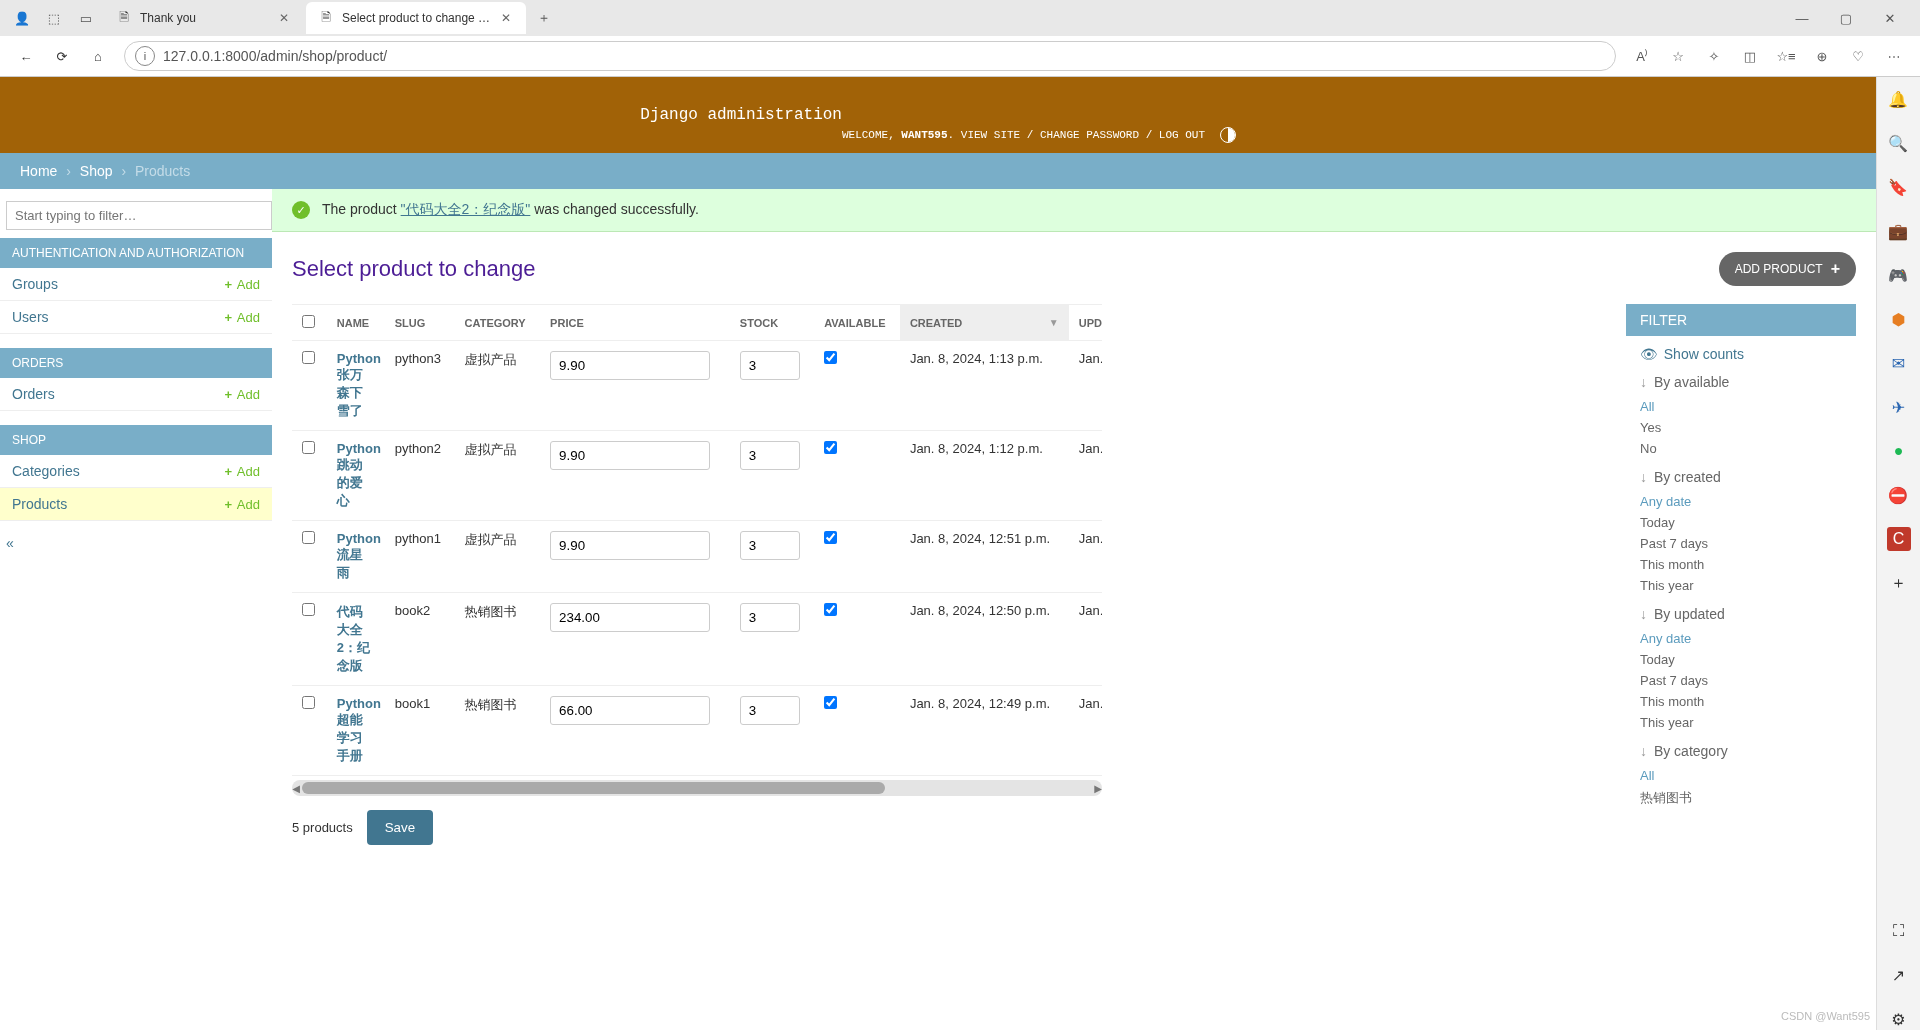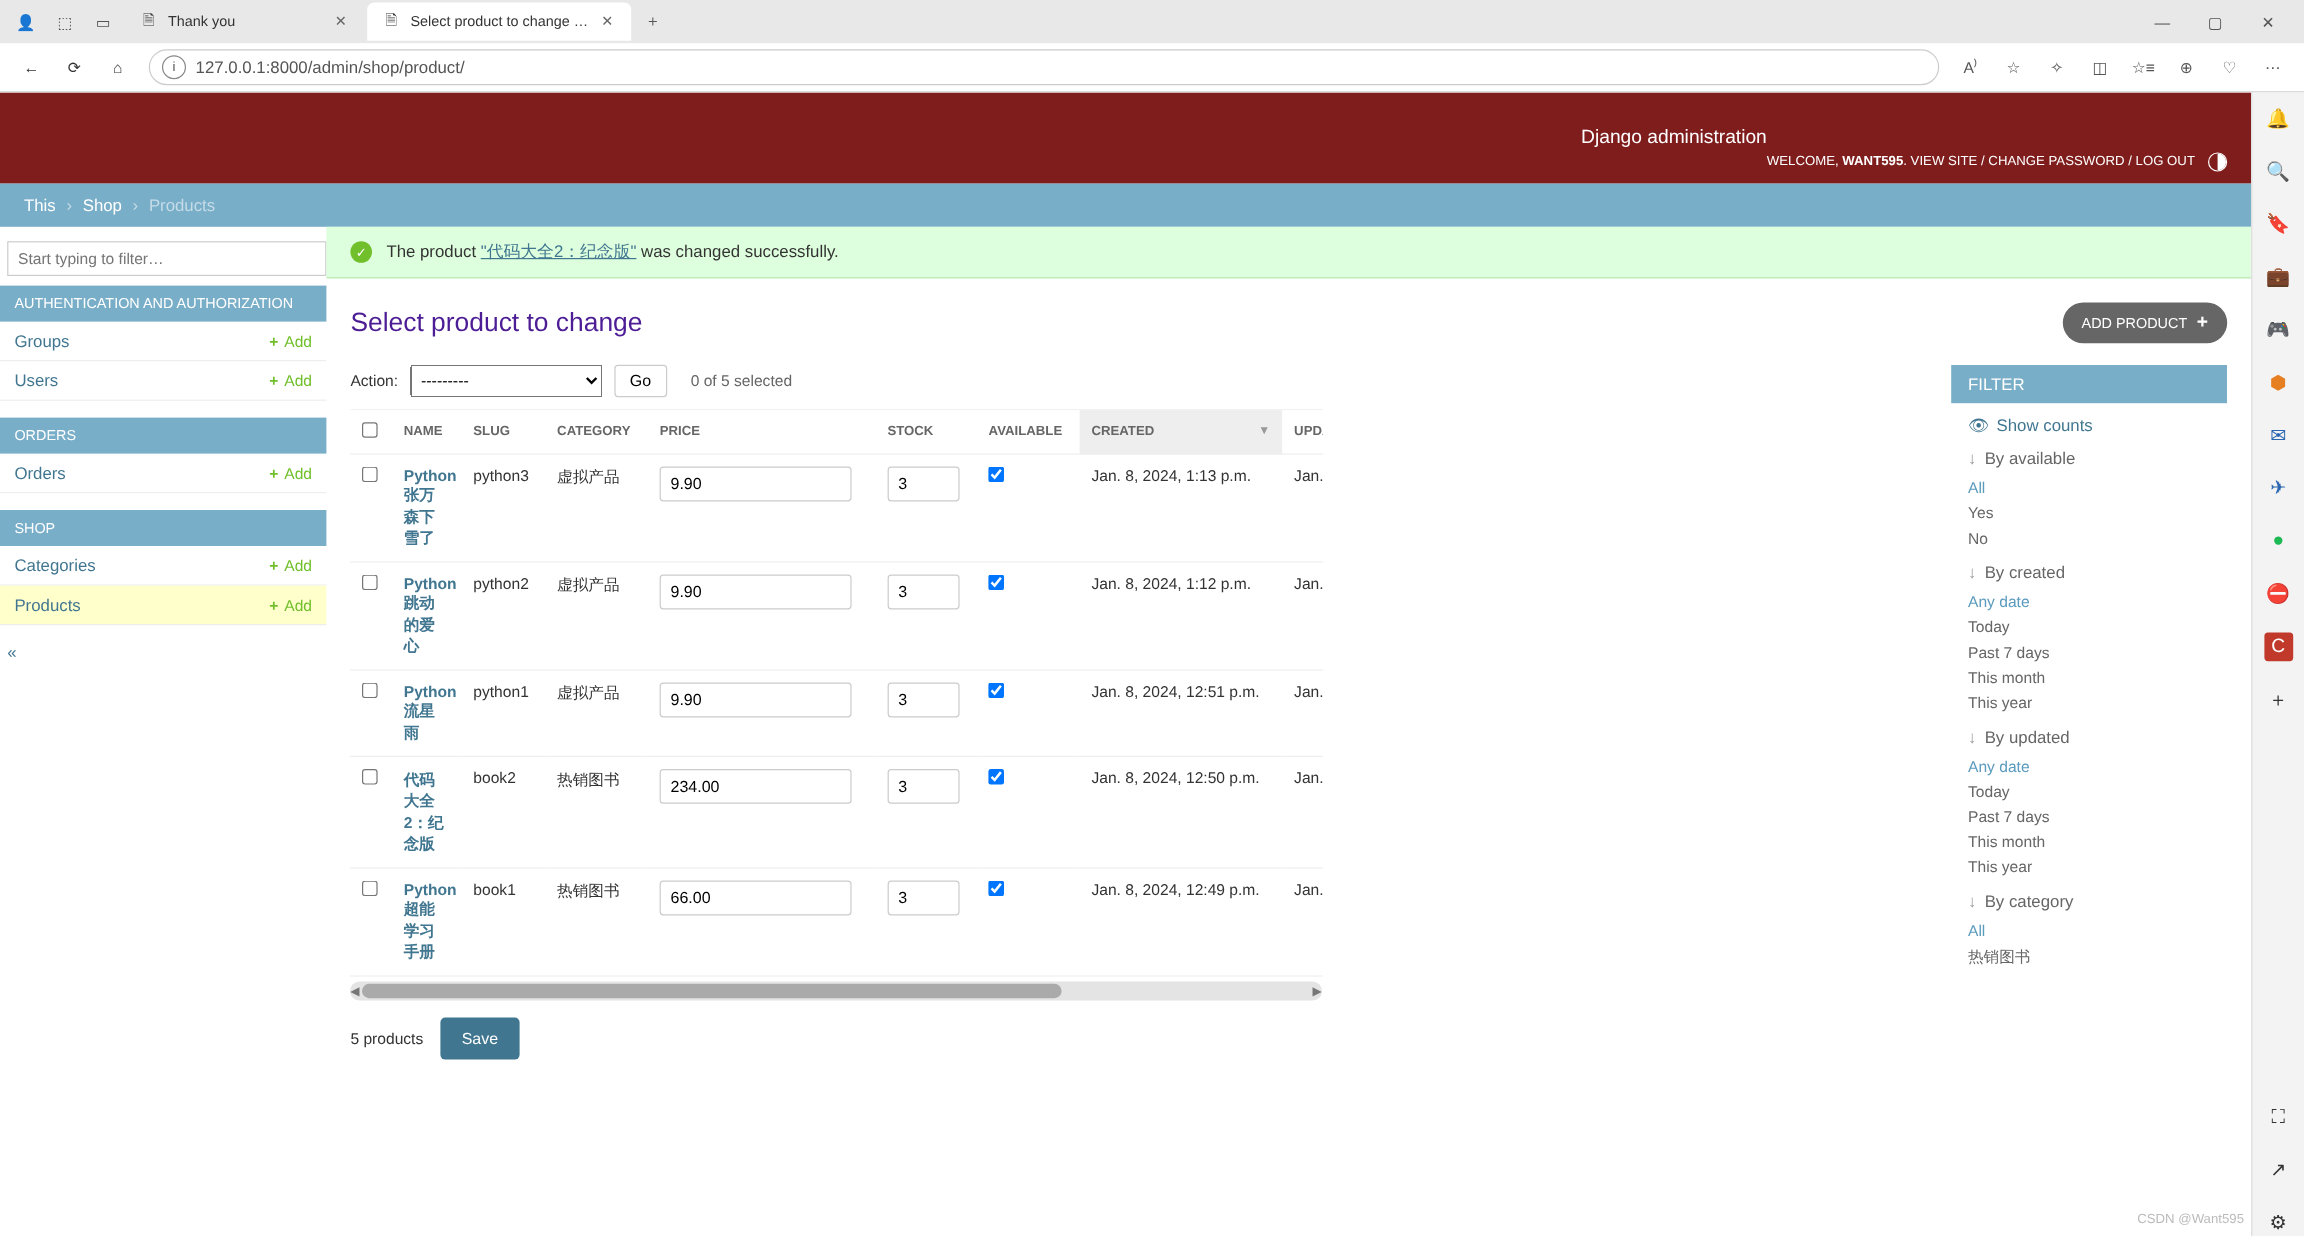--- a/index.html
+++ b/index.html
@@ -18,21 +18,21 @@
 .addr-bar { display: flex; align-items: center; height: 40px; padding: 0 8px; background: #fff; }
 .nav-btn { width: 36px; height: 36px; display: flex; align-items: center; justify-content: center; color: #333; }
 .url-box { flex: 1; height: 30px; border: 1px solid #ccc; border-radius: 15px; display: flex; align-items: center; padding: 0 10px; margin: 0 8px; font-size: 14px; color: #555; }
 .url-info { width: 20px; height: 20px; border: 1px solid #888; border-radius: 50%; display: flex; align-items: center; justify-content: center; font-size: 11px; margin-right: 8px; }
 .addr-icons { display: flex; }
 .addr-icon { width: 36px; height: 36px; display: flex; align-items: center; justify-content: center; color: #555; }
 .page-wrap { display: flex; height: calc(1030px - 76px); }
 .page-content { flex: 1; overflow: auto; background: #fff; }
 .right-sidebar { width: 44px; background: #f3f3f3; border-left: 1px solid #ddd; display: flex; flex-direction: column; align-items: center; padding-top: 10px; gap: 20px; }
 .rs-icon { width: 24px; height: 24px; display: flex; align-items: center; justify-content: center; font-size: 16px; }
-.admin-header { background: #7f1d1d; color: #fff; padding: 10px 20px; display: flex; justify-content: flex-end; align-items: center; }
+.admin-header { background: #a16207; color: #fff; padding: 10px 20px; display: flex; justify-content: center; align-items: center; font-family: Liberation Mono, monospace; }
 .admin-title { font-size: 16px; font-weight: 300; }
 .user-tools { font-size: 11px; text-transform: uppercase; margin-top: 40px; }
 .user-tools a { color: #fff; text-decoration: none; }
 .user-tools strong { font-weight: bold; }
 .theme-toggle { display: inline-block; width: 16px; height: 16px; border: 1px solid #fff; border-radius: 50%; vertical-align: middle; margin-left: 8px; position: relative; overflow: hidden; }
 .theme-toggle::after { content: ""; position: absolute; right: 0; top: 0; width: 50%; height: 100%; background: #fff; }
 .breadcrumbs { background: #79aec8; color: #c4dce8; padding: 10px 20px; font-size: 14px; }
 .breadcrumbs a { color: #fff; text-decoration: none; }
 .breadcrumbs .sep { margin: 0 5px; }
 .admin-body { display: flex; }
@@ -146,21 +146,21 @@
         <span>WELCOME,</span>
         <strong>WANT595</strong>.
         <a href="#">VIEW SITE</a> /
         <a href="#">CHANGE PASSWORD</a> /
         <a href="#">LOG OUT</a>
         <span class="theme-toggle"></span>
       </div>
     </div>
 
     <div class="breadcrumbs">
-      <a href="#">This</a>
+      <a href="#">Home</a>
       <span class="sep">›</span>
       <a href="#">Shop</a>
       <span class="sep">›</span>
       <span>Products</span>
     </div>
 
     <div class="admin-body">
       <div class="nav-sidebar">
         <input class="filter-input" type="text" placeholder="Start typing to filter…" style="">
         <div id="apps-container">
@@ -209,28 +209,20 @@
           <div class="page-header">
             <h1>Select product to change</h1>
             <button class="add-btn">
               <span>ADD PRODUCT</span>
               <span class="plus">+</span>
             </button>
           </div>
 
           <div class="content-cols">
             <div class="changelist">
-              <div class="actions-row">
-                <span>Action:</span>
-                <select>
-                  <option>---------</option>
-                </select>
-                <button>Go</button>
-                <span class="sel-count">0 of 5 selected</span>
-              </div>
 
               <div class="results-wrap">
                 <div class="results-scroll">
                   <table class="results">
                     <thead>
                         <tr id="thead-row">
                           <th><input type="checkbox" style=""></th>
                           <th>NAME</th>
                           <th>SLUG</th>
                           <th>CATEGORY</th>

